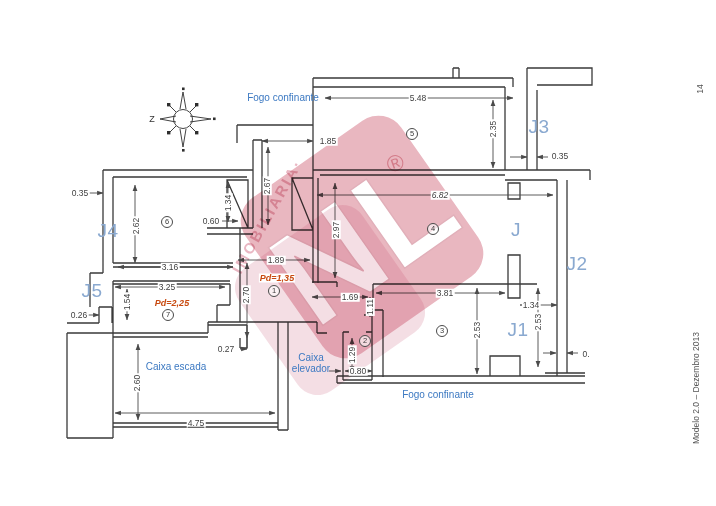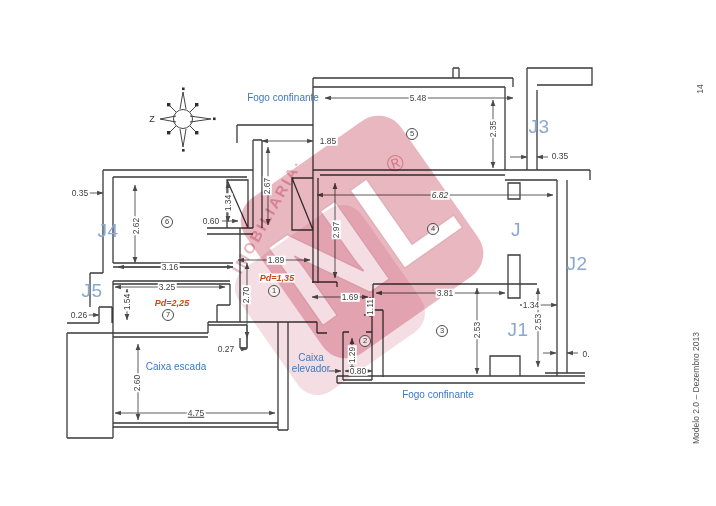--- a/index.html
+++ b/index.html
@@ -205,21 +205,21 @@
   <span class="lbl dim" style="left:80px;top:193px;">0.35</span>
   <span class="lbl dim" style="left:211px;top:221px;">0.60</span>
   <span class="lbl dim" style="left:170px;top:267px;">3.16</span>
   <span class="lbl dim" style="left:276px;top:260px;">1.89</span>
   <span class="lbl dim" style="left:167px;top:287px;">3.25</span>
   <span class="lbl dim" style="left:79px;top:315px;">0.26</span>
   <span class="lbl dim" style="left:350px;top:297px;">1.69</span>
   <span class="lbl dim" style="left:445px;top:293px;">3.81</span>
   <span class="lbl dim" style="left:226px;top:349px;">0.27</span>
   <span class="lbl dim" style="left:358px;top:371px;">0.80</span>
-  <span class="lbl dim" style="left:196px;top:413px;text-decoration:underline;">4.75</span>
+  <span class="lbl dim" style="left:196px;top:423px;text-decoration:underline;">4.75</span>
   <span class="lbl dim" style="left:531px;top:305px;">1.34</span>
   <span class="lbl dim" style="left:586px;top:354px;">0.</span>
 
   <span class="lbl dim dimv" style="left:493px;top:129px;">2.35</span>
   <span class="lbl dim dimv" style="left:267px;top:186px;">2.67</span>
   <span class="lbl dim dimv" style="left:136px;top:226px;">2.62</span>
   <span class="lbl dim dimv" style="left:228px;top:203px;">1.34</span>
   <span class="lbl dim dimv" style="left:336px;top:230px;">2.97</span>
   <span class="lbl dim dimv" style="left:246px;top:295px;">2.70</span>
   <span class="lbl dim dimv" style="left:127px;top:302px;">1.54</span>

